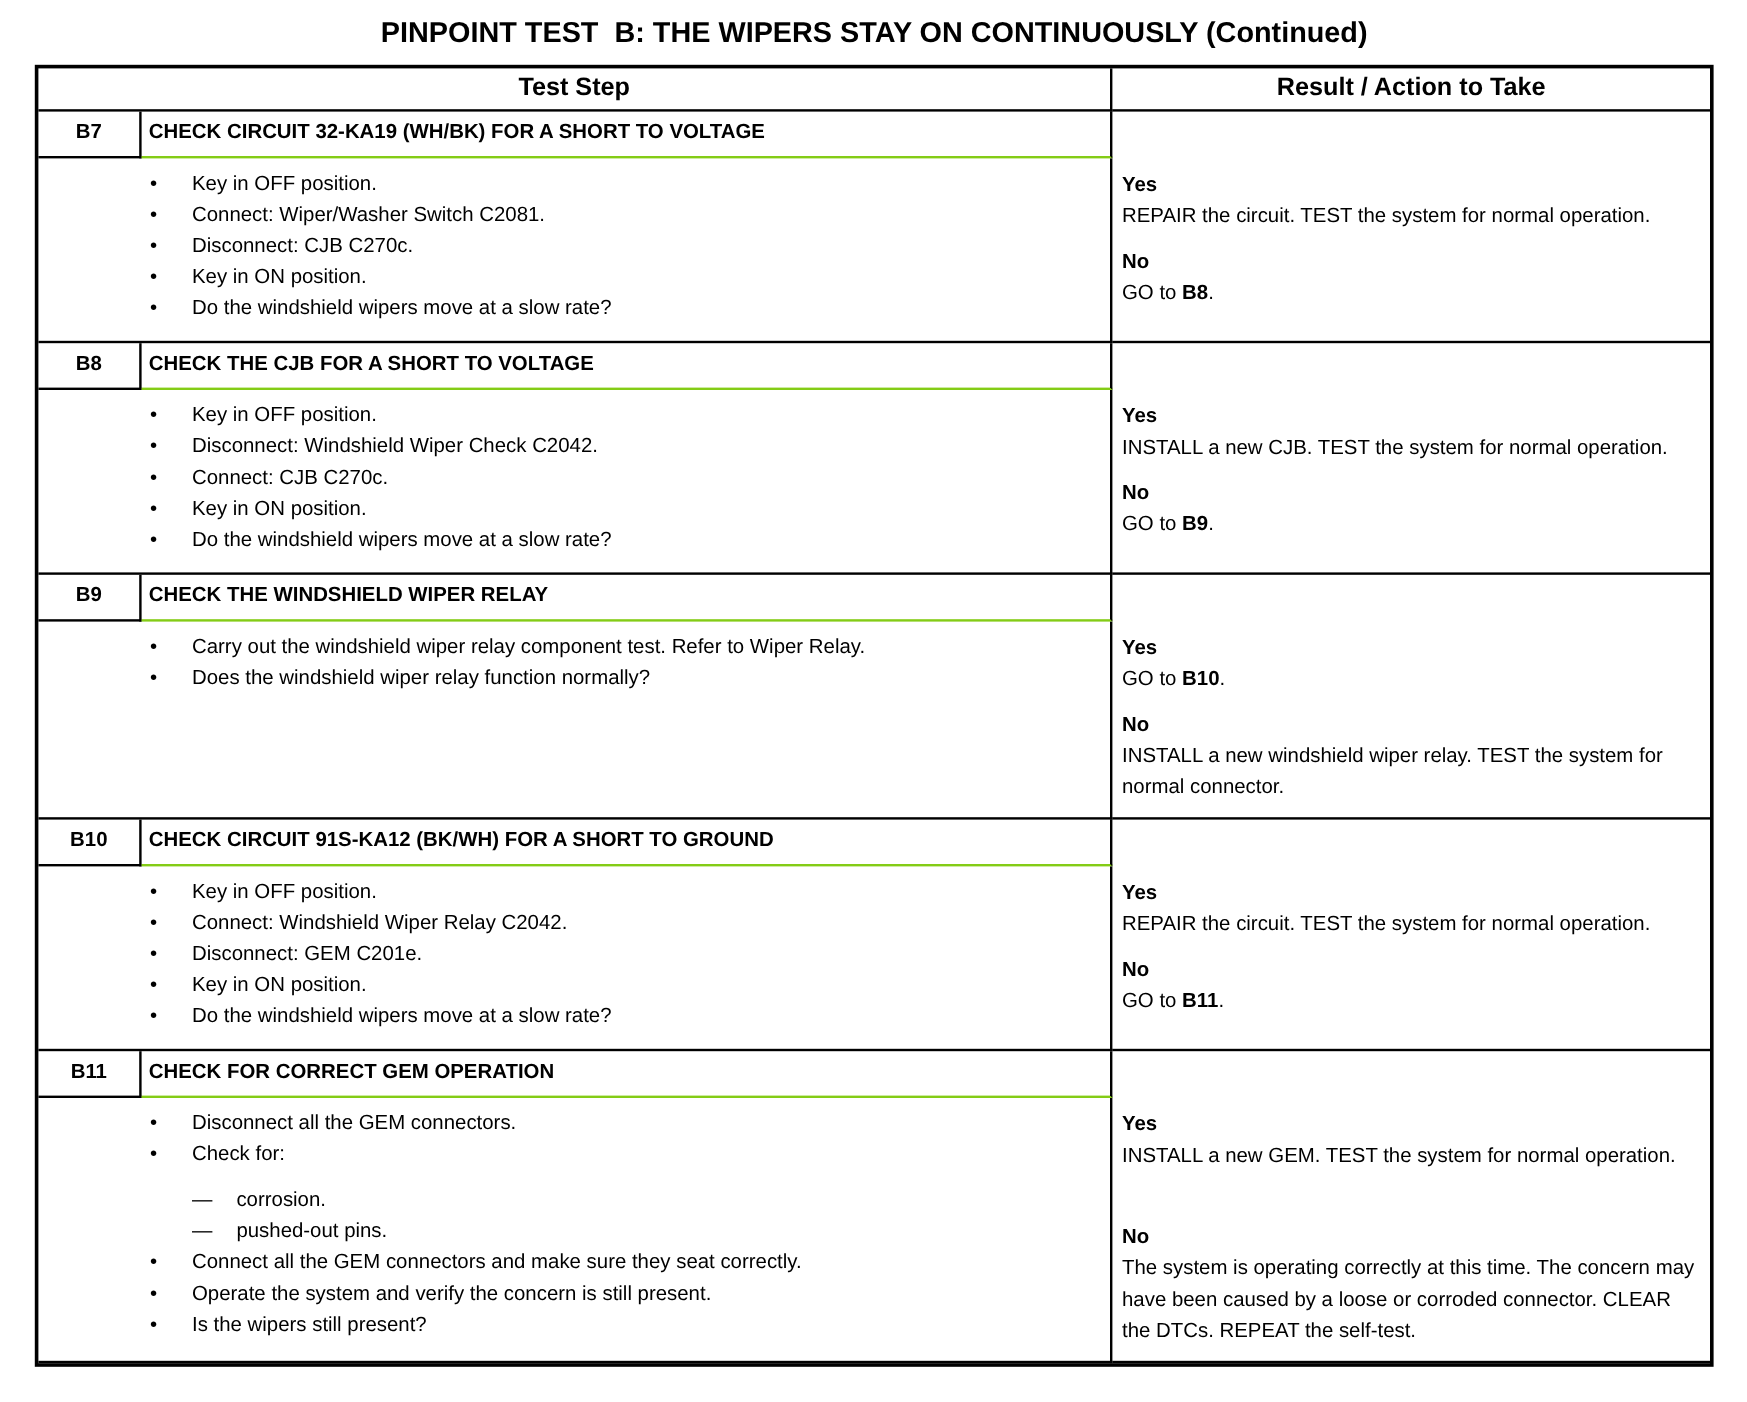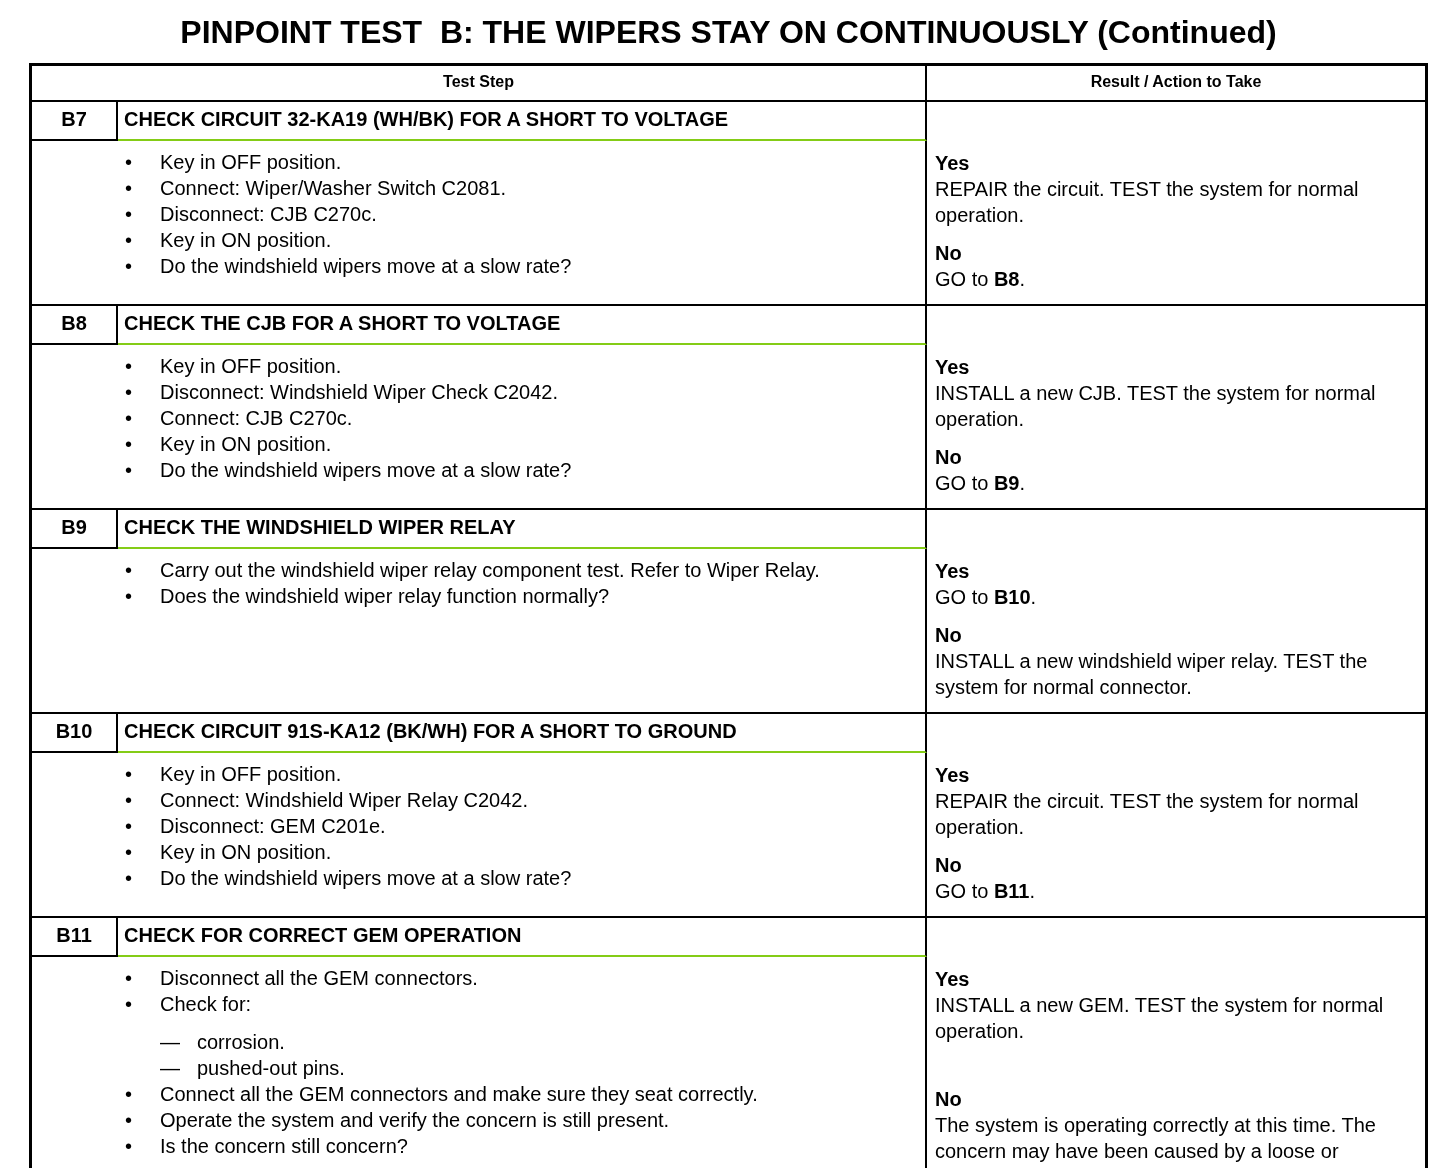--- a/index.html
+++ b/index.html
@@ -12,41 +12,41 @@
   }
   body {
     width: 1456px;
     min-height: 1168px;
   }
   .page {
     padding: 10px 28px 10px 29px;
   }
   .page-title {
     text-align: center;
-    font-size: 32px;
+    font-size: 24px;
     font-weight: bold;
     margin: 4px 0 12px 0;
     white-space: pre;
   }
   table.pinpoint-table {
     border-collapse: separate;
     border-spacing: 0;
     border: 3px solid #000;
     width: 1399px;
     table-layout: fixed;
   }
   th, td {
     padding: 0;
     vertical-align: top;
-    font-size: 20px;
+    font-size: 17px;
     line-height: 26px;
   }
   th.th-left, th.th-right {
     font-weight: bold;
-    font-size: 16px;
+    font-size: 21px;
     text-align: center;
     padding: 3px 0 5px 0;
     border-bottom: 2px solid #000;
   }
   th.th-left { border-right: 2px solid #000; }
 
   td.id-cell {
     border-right: 2px solid #000;
     border-bottom: 2px solid #000;
     text-align: center;
@@ -213,21 +213,21 @@
         </tr>
         <tr class="steps-row">
           <td class="steps-cell" colspan="2">
             <ul class="steps-list">
               <li>Disconnect all the GEM connectors.</li>
               <li>Check for:</li>
               <li class="dash gap">corrosion.</li>
               <li class="dash ">pushed-out pins.</li>
               <li>Connect all the GEM connectors and make sure they seat correctly.</li>
               <li>Operate the system and verify the concern is still present.</li>
-              <li class="bold ">Is the concern still concern?</li>
+              <li class="bold ">Is the wipers still present?</li>
             </ul>
           </td>
           <td class="result-cell">
             <div class="result-label">Yes</div>
             <div class="result-text"><span>INSTALL a new GEM. TEST the system for normal operation.</span></div>
             <div class="result-label big-gap">No</div>
             <div class="result-text"><span>The system is operating correctly at this time. The concern may have been caused by a loose or corroded connector. CLEAR the DTCs. REPEAT the self-test.</span></div>
           </td>
         </tr>
       </tbody>

